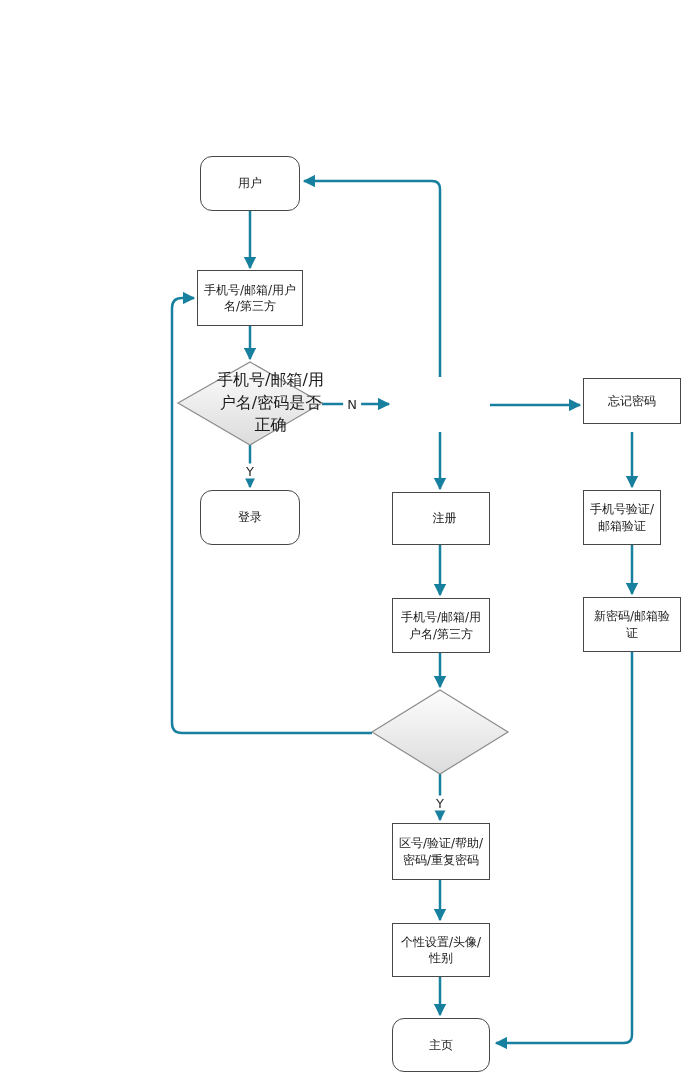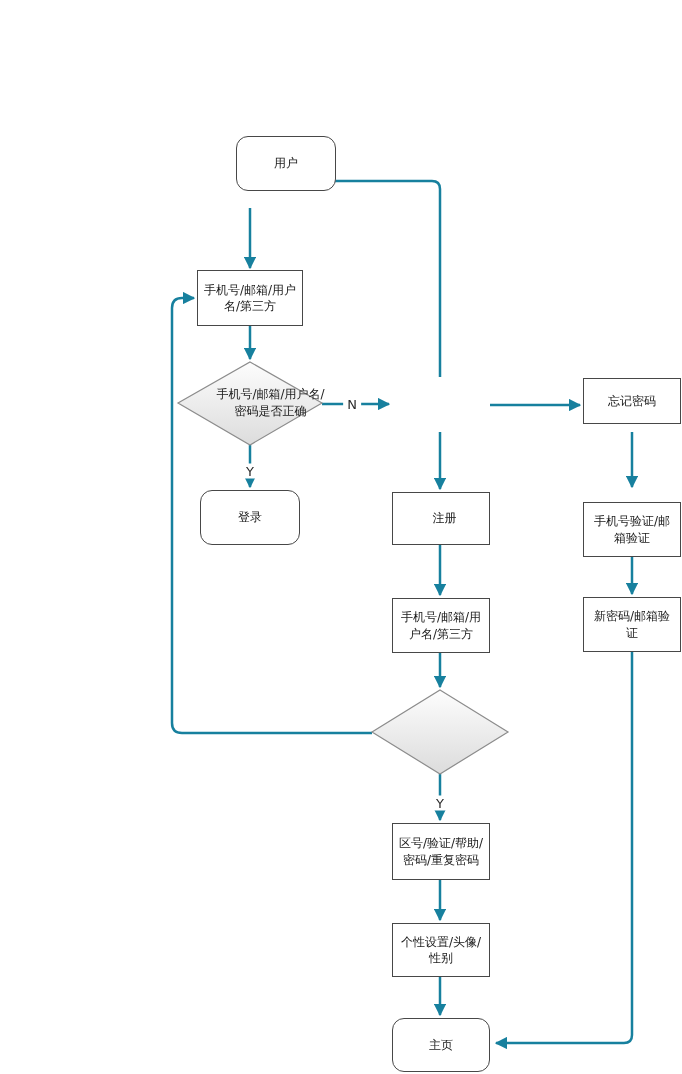--- a/index.html
+++ b/index.html
@@ -19,21 +19,21 @@
   path.connector{fill:none;stroke:var(--line-color);stroke-width:2.5;stroke-linejoin:round;}
   polygon.diamond{stroke:var(--diamond-border);stroke-width:1.2;fill:url(#dg);}
   .node{
     position:absolute;box-sizing:border-box;display:flex;align-items:center;justify-content:center;
     text-align:center;font-size:12px;line-height:1.35;background:#fff;
     border:1px solid var(--node-border);padding:2px 5px;
   }
   .rounded{border-radius:12px;}
   .diamond-label{
     position:absolute;box-sizing:border-box;display:flex;align-items:center;justify-content:center;
-    text-align:center;font-size:12px;line-height:1.4;background:transparent;border:none;padding-left:41px;
+    text-align:center;font-size:16px;line-height:1.4;background:transparent;border:none;padding-left:41px;
   }
   .edge-label{
     position:absolute;transform:translate(-50%,-50%);background:#fff;
     font-size:13px;line-height:1;padding:1px 4px;color:#2b2b2b;
   }
 </style>
 </head>
 <body>
 
 <div class="canvas">
@@ -63,37 +63,37 @@
     <path class="connector" d="M440,880 L440,920" marker-end="url(#arrow)"></path>
     <path class="connector" d="M440,977 L440,1015" marker-end="url(#arrow)"></path>
     <path class="connector" d="M632,432 L632,487" marker-end="url(#arrow)"></path>
     <path class="connector" d="M632,545 L632,594" marker-end="url(#arrow)"></path>
     <path class="connector" d="M632,652 L632,1035 Q632,1043 624,1043 L496,1043" marker-end="url(#arrow)"></path>
 
     <polygon class="diamond" points="250,362 322,403 250,445 178,403"></polygon>
     <polygon class="diamond" points="440,690 508,732 440,774 372,732"></polygon>
   </svg>
 
-  <div class="node rounded" style="left:200px;top:136px;width:100px;height:55px;margin-left:36px;">用户</div>
+  <div class="node rounded" style="left:200px;top:156px;width:100px;height:55px;">用户</div>
 
   <div class="node" style="left:197px;top:270px;width:106px;height:56px;">手机号/邮箱/用户名/第三方</div>
 
   <div class="diamond-label" style="left:173px;top:383px;width:154px;height:40px;">手机号/邮箱/用户名/密码是否正确</div>
 
   <div class="node rounded" style="left:200px;top:490px;width:100px;height:55px;">登录</div>
 
 
   <div class="node" style="left:583px;top:378px;width:98px;height:46px;">忘记密码</div>
 
   <div class="node" style="left:392px;top:492px;width:98px;height:53px;padding-left:12px;">注册</div>
 
   <div class="node" style="left:392px;top:598px;width:98px;height:55px;">手机号/邮箱/用户名/第三方</div>
 
 
-  <div class="node" style="left:583px;top:490px;width:98px;height:55px;margin-top:12px;">手机号验证/邮箱验证</div>
+  <div class="node" style="left:583px;top:490px;width:78px;height:55px;">手机号验证/邮箱验证</div>
 
   <div class="node" style="left:583px;top:597px;width:98px;height:55px;">新密码/邮箱验证</div>
 
   <div class="node" style="left:392px;top:823px;width:98px;height:57px;">区号/验证/帮助/密码/重复密码</div>
 
   <div class="node" style="left:392px;top:923px;width:98px;height:54px;">个性设置/头像/性别</div>
 
   <div class="node rounded" style="left:392px;top:1018px;width:98px;height:54px;">主页</div>
 
   <span class="edge-label" style="left:352px;top:404px;">N</span>

